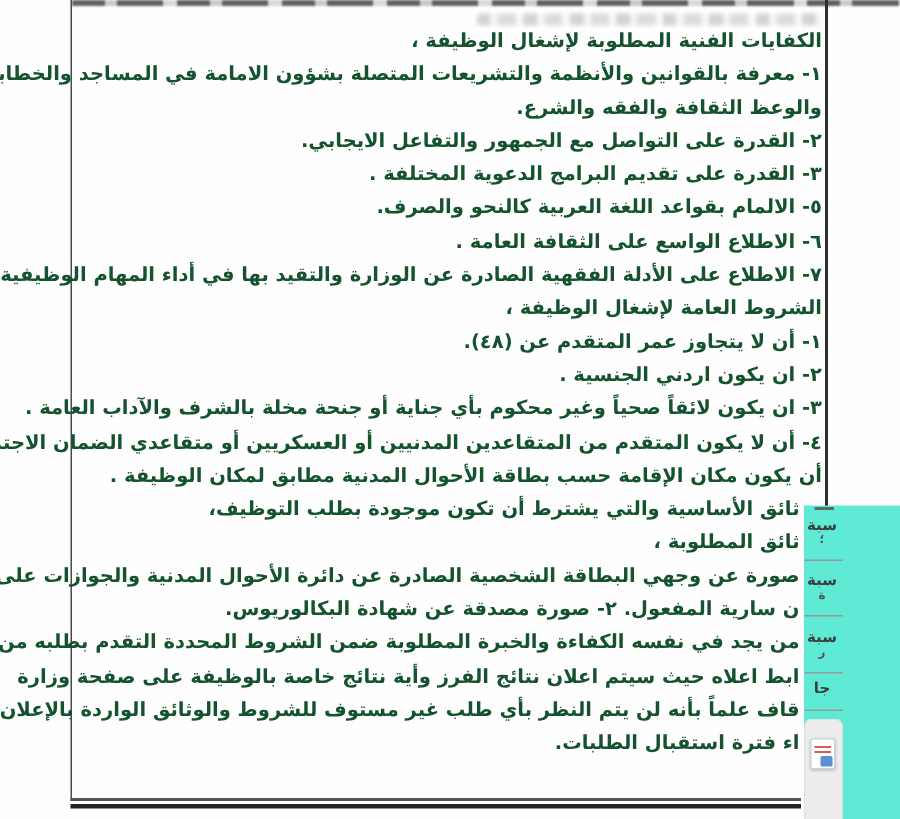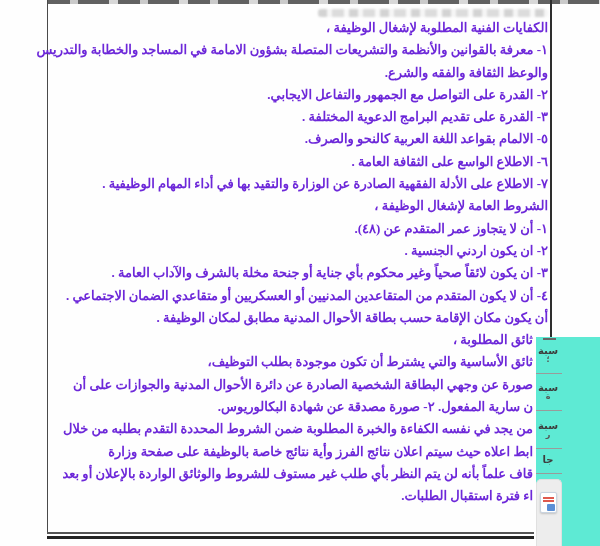--- a/index.html
+++ b/index.html
@@ -25,21 +25,21 @@
       rgba(130,130,130,.6) 14px 26px, rgba(210,210,210,.25) 26px 31px);
     filter:blur(1.3px);border-radius:3px;
   }
   .bottom-line-thin{position:absolute;left:47px;top:532px;width:487px;height:1.5px;background:#555;}
   .bottom-line-thick{position:absolute;left:47px;top:536px;width:487px;height:2.5px;background:#232323;}
 
   
   .doc-text{
     position:absolute;top:17px;right:52px;left:55px;
     direction:rtl;text-align:right;
-    font-weight:700;font-size:13px;color:#6d28d9;font-family:Liberation Serif, serif;
+    font-weight:700;font-size:13px;color:#14532d;
   }
   .doc-text .ln{height:22.3px;line-height:22.3px;white-space:nowrap;}
   .doc-text .ln.cut{padding-right:15px;}
 
   
   .side-strip{
     position:absolute;left:536px;top:337px;width:64px;height:209px;
     background:#5eead4;direction:rtl;
   }
   .corner-dash{position:absolute;top:1px;right:44px;width:13px;height:0;border-top:2px solid #666;}
@@ -88,22 +88,22 @@
   <div class="ln">٣- القدرة على تقديم البرامج الدعوية المختلفة .</div>
   <div class="ln">٥- الالمام بقواعد اللغة العربية كالنحو والصرف.</div>
   <div class="ln">٦- الاطلاع الواسع على الثقافة العامة .</div>
   <div class="ln">٧- الاطلاع على الأدلة الفقهية الصادرة عن الوزارة والتقيد بها في أداء المهام الوظيفية .</div>
   <div class="ln">الشروط العامة لإشغال الوظيفة ،</div>
   <div class="ln">١- أن لا يتجاوز عمر المتقدم عن (٤٨).</div>
   <div class="ln">٢- ان يكون اردني الجنسية .</div>
   <div class="ln">٣- ان يكون لائقاً صحياً وغير محكوم بأي جناية أو جنحة مخلة بالشرف والآداب العامة .</div>
   <div class="ln">٤- أن لا يكون المتقدم من المتقاعدين المدنيين أو العسكريين أو متقاعدي الضمان الاجتماعي .</div>
   <div class="ln">أن يكون مكان الإقامة حسب بطاقة الأحوال المدنية مطابق لمكان الوظيفة .</div>
+  <div class="ln cut">ثائق الأساسية والتي يشترط أن تكون موجودة بطلب التوظيف،</div>
   <div class="ln cut">ثائق المطلوبة ،</div>
-  <div class="ln cut">ثائق الأساسية والتي يشترط أن تكون موجودة بطلب التوظيف،</div>
   <div class="ln cut">صورة عن وجهي البطاقة الشخصية الصادرة عن دائرة الأحوال المدنية والجوازات على أن</div>
   <div class="ln cut">ن سارية المفعول. ٢- صورة مصدقة عن شهادة البكالوريوس.</div>
   <div class="ln cut">من يجد في نفسه الكفاءة والخبرة المطلوبة ضمن الشروط المحددة التقدم بطلبه من خلال</div>
   <div class="ln cut">ابط اعلاه حيث سيتم اعلان نتائج الفرز وأية نتائج خاصة بالوظيفة على صفحة وزارة</div>
   <div class="ln cut">قاف علماً بأنه لن يتم النظر بأي طلب غير مستوف للشروط والوثائق الواردة بالإعلان أو بعد</div>
   <div class="ln cut">اء فترة استقبال الطلبات.</div>
 </div>
 
 <div class="side-strip">
   <div class="corner-dash"></div>

